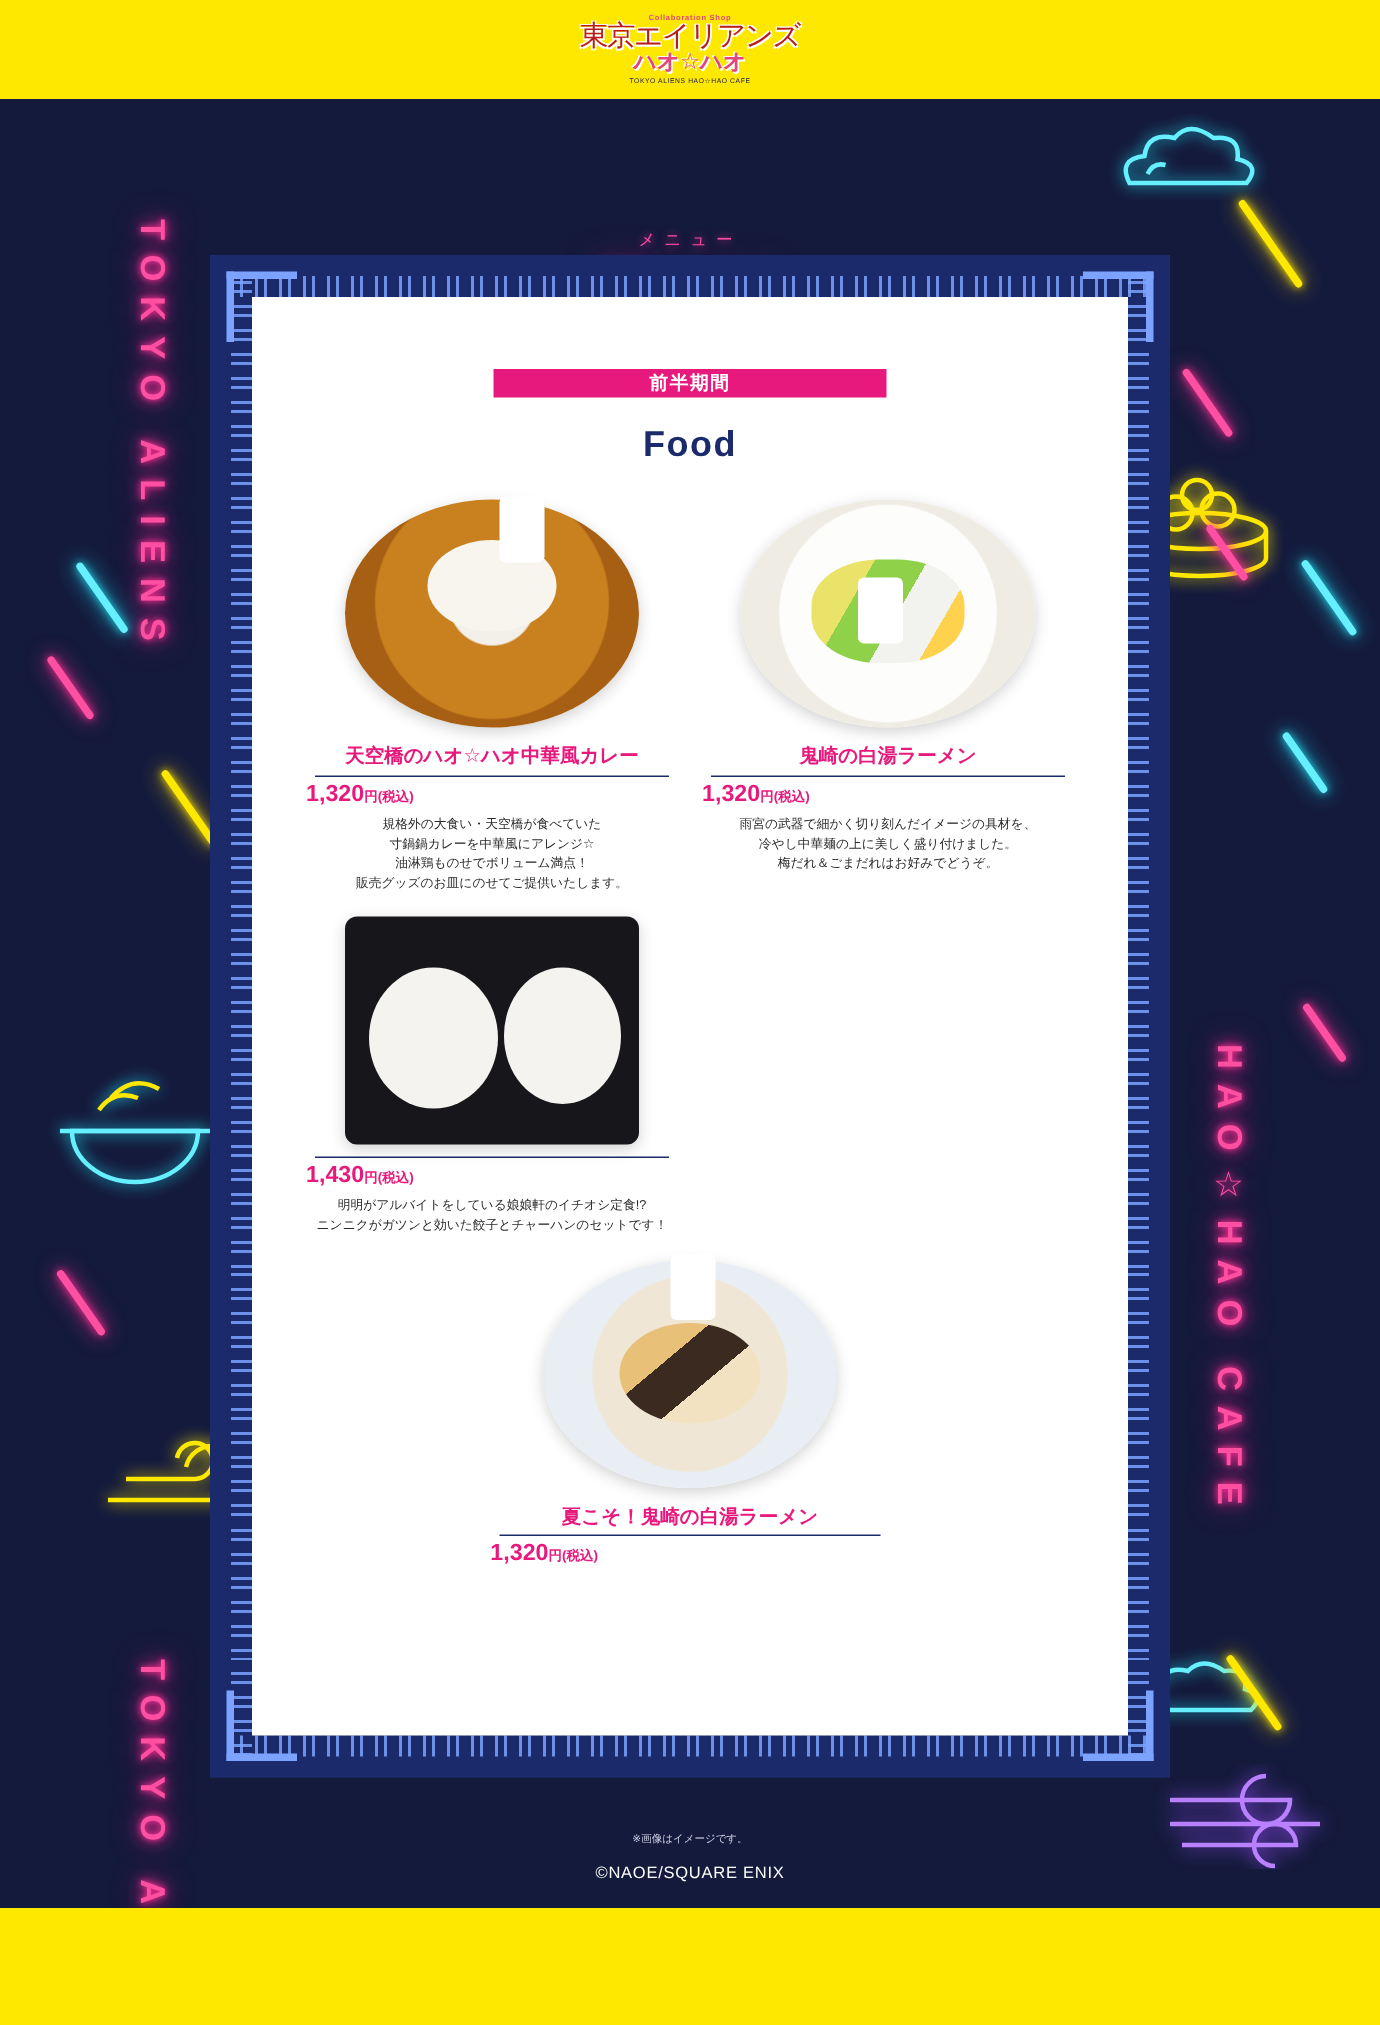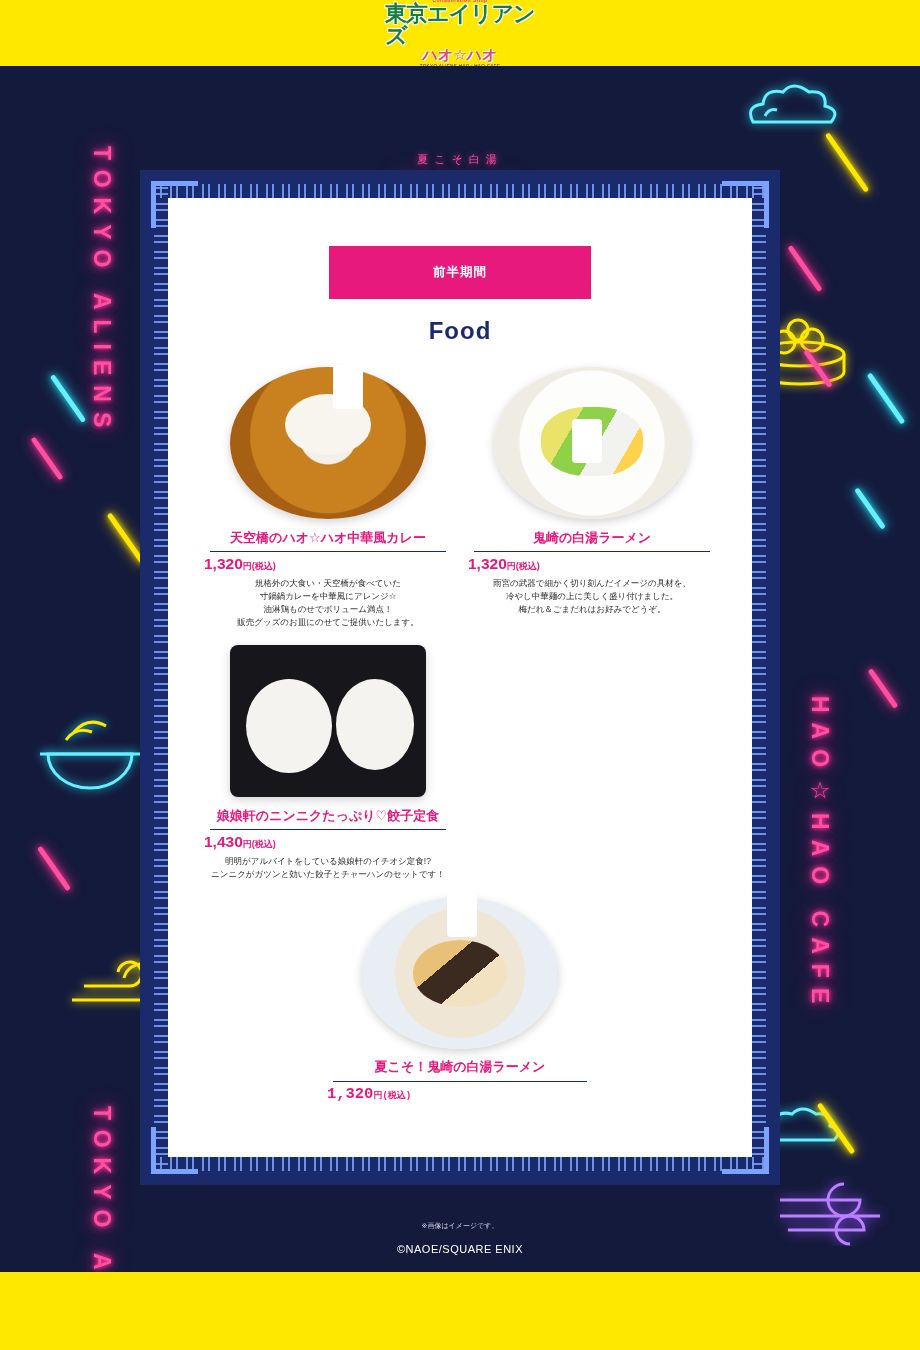--- a/index.html
+++ b/index.html
@@ -14,21 +14,21 @@
   .band-top{position:absolute;left:0;top:0;width:920px;height:66px;background:#ffe800;z-index:6;}
   .band-bottom{position:absolute;left:0;top:1272px;width:920px;height:78px;background:#ffe800;z-index:6;}
 
   .logo{
     position:absolute;left:50%;top:8px;transform:translateX(-50%);
     width:150px;height:50px;z-index:7;
     display:flex;flex-direction:column;align-items:center;justify-content:center;
   }
   .logo-sub{font-size:5px;color:#e0457b;letter-spacing:.5px;font-weight:bold;}
   .logo-main{
-    font-size:22px;font-weight:bold;color:#15803d;line-height:1;
+    font-size:19px;font-weight:normal;color:#b91c1c;line-height:1;
     letter-spacing:-1px;
     text-shadow:1px 1px 0 #fff, -1px -1px 0 #fff, 1px -1px 0 #fff, -1px 1px 0 #fff;
   }
   .logo-main2{
     font-size:15px;font-weight:bold;color:#e0457b;line-height:1.1;
     text-shadow:1px 1px 0 #fff,-1px -1px 0 #fff;
     text-align:right;
   }
   .logo-foot{font-size:4.5px;color:#1b1b4b;letter-spacing:.4px;}
 
@@ -104,30 +104,30 @@
   }
   .c-tl{left:-3px;top:-3px;border-right:none;border-bottom:none;}
   .c-tr{right:-3px;top:-3px;border-left:none;border-bottom:none;}
   .c-bl{left:-3px;bottom:-3px;border-right:none;border-top:none;}
   .c-br{right:-3px;bottom:-3px;border-left:none;border-top:none;}
 
   
   .content{position:absolute;left:28px;top:30px;right:28px;bottom:24px;overflow:hidden;}
   .period-badge{
     width:262px;margin:18px auto 0;background:#e8197d;color:#fff;
-    text-align:center;font-size:12.5px;font-weight:bold;padding:18px 0;letter-spacing:1px;
+    text-align:center;font-size:12.5px;font-weight:bold;padding:1px 0;letter-spacing:1px;
   }
   .section-title{
     text-align:center;font-size:24px;font-weight:bold;color:#1b2a6b;
     margin:18px 0 8px;letter-spacing:1px;
   }
 
   .grid{display:flex;flex-wrap:wrap;}
   .item{width:50%;box-sizing:border-box;padding:6px 8px 2px;}
-  .item.center{width:100%;font-family:Liberation Mono, monospace;}
+  .item.center{width:100%;}
   .item.center .photo-wrap{width:50%;margin:0 auto;}
 
   .photo-wrap{position:relative;height:168px;display:flex;align-items:center;justify-content:center;}
   .dish{
     position:relative;width:196px;height:152px;border-radius:50%;
     box-shadow:0 3px 10px rgba(0,0,0,.18);
     overflow:hidden;
   }
   
   .d-curry{background:radial-gradient(circle at 50% 45%,#f3f0ea 0 22%,#c9801f 23% 60%,#a75f13 61% 100%);}
@@ -239,21 +239,21 @@
   <div class="streak s-pink" style="left:796px;top:300px;width:44px;transform:rotate(55deg);"></div>
   <div class="streak s-cyan" style="left:40px;top:330px;width:56px;transform:rotate(55deg);"></div>
   <div class="streak s-pink" style="left:22px;top:390px;width:50px;transform:rotate(55deg);"></div>
   <div class="streak s-yellow" style="left:96px;top:470px;width:60px;transform:rotate(55deg);"></div>
   <div class="streak s-pink" style="left:28px;top:800px;width:52px;transform:rotate(55deg);"></div>
   <div class="streak s-cyan" style="left:846px;top:440px;width:48px;transform:rotate(55deg);"></div>
   <div class="streak s-yellow" style="left:806px;top:1060px;width:60px;transform:rotate(55deg);"></div>
   <div class="streak s-pink" style="left:860px;top:620px;width:46px;transform:rotate(55deg);"></div>
 
   <div class="menu-head">
-    <div class="menu-kana">夏こそ白湯</div>
+    <div class="menu-kana">メニュー</div>
     <div class="menu-title">Menu</div>
   </div>
 </div>
 
 <div class="frame">
   <div class="frame-border">
     <div class="key-strip key-top"></div>
     <div class="key-strip key-bottom"></div>
     <div class="key-side key-left"></div>
     <div class="key-side key-right"></div>
@@ -298,21 +298,20 @@
             <div class="desc">雨宮の武器で細かく切り刻んだイメージの具材を、
 冷やし中華麺の上に美しく盛り付けました。
 梅だれ＆ごまだれはお好みでどうぞ。</div>
           </div>
 
 
           <div class="item">
             <div class="photo-wrap">
               <div class="dish d-gyoza"></div>
             </div>
-            <div class="item-name">娘娘軒のニンニクたっぷり♡餃子定食</div>
             <hr class="name-rule">
             <div class="price-row">
               <span class="price">1,430</span><span class="tax">円</span><span class="tax">(税込)</span>
             </div>
             <div class="desc">明明がアルバイトをしている娘娘軒のイチオシ定食!?
 ニンニクがガツンと効いた餃子とチャーハンのセットです！</div>
           </div>
 
           <div class="item center">
             <div class="photo-wrap">

